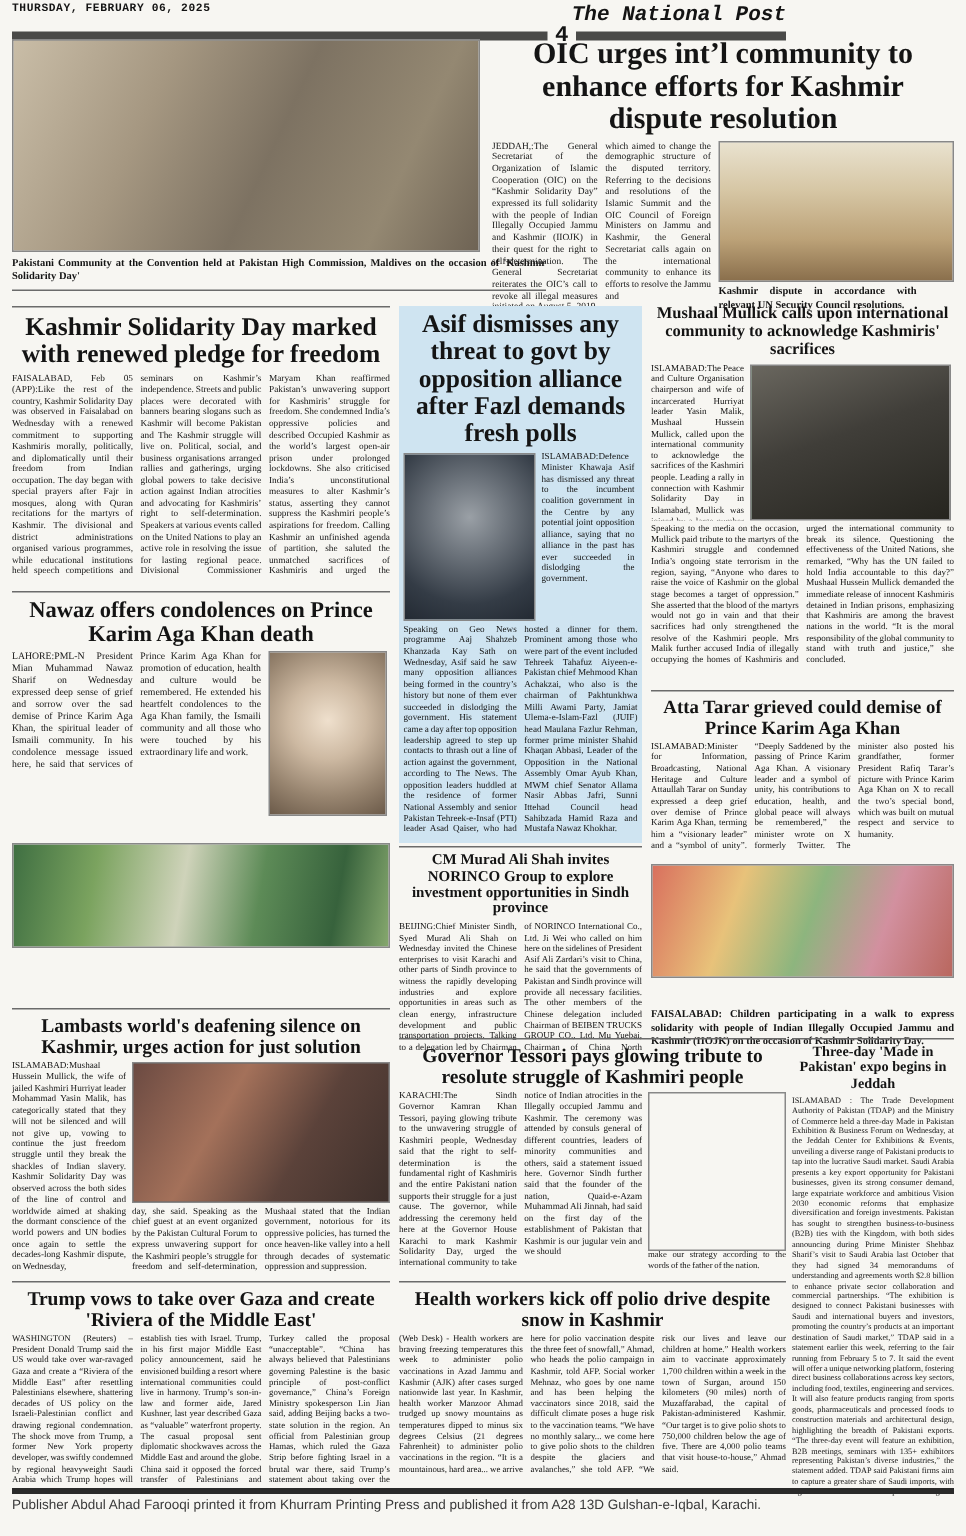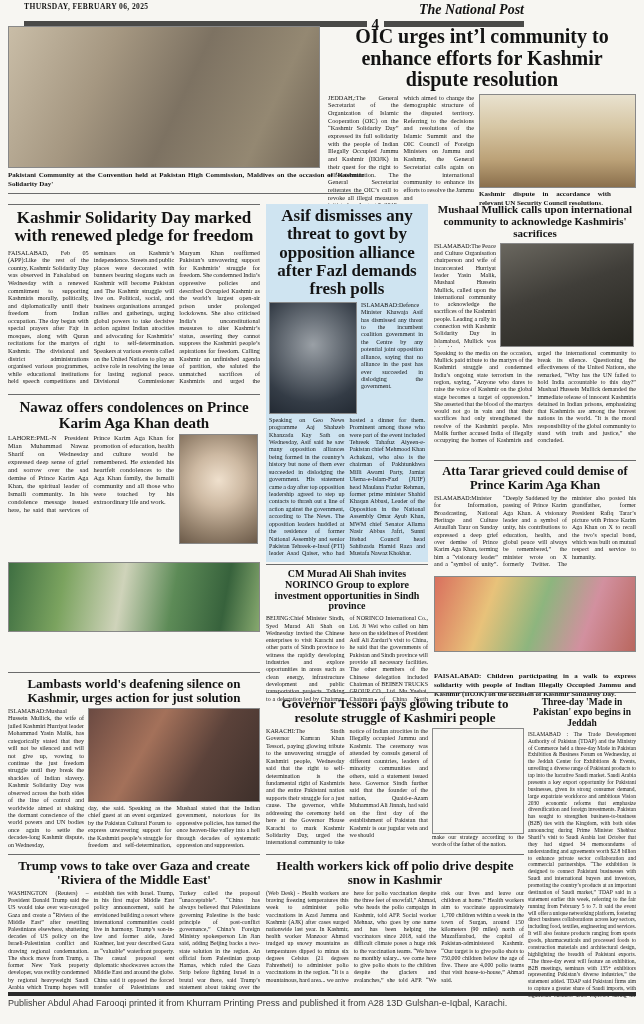--- a/index.html
+++ b/index.html
@@ -3,21 +3,21 @@
 <meta charset="utf-8">
 <style>
   html,body{margin:0;padding:0;}
   body{
     width:644px;height:1024px;position:relative;overflow:hidden;
     background:#f7f6f2;color:#141414;
     font-family:"Liberation Serif", serif;
   }
   .abs{position:absolute;box-sizing:border-box;}
   
-  .hdr{left:0;top:0;width:532px;height:26px;padding:2px 8px 0 24px;}
+  .hdr{left:0;top:0;width:532px;height:26px;padding:2px 8px 0 8px;font-family:Liberation Mono, monospace;}
   .hdr-row1{display:flex;justify-content:space-between;align-items:flex-start;}
   .hdr-date{font-size:7.5px;font-weight:bold;letter-spacing:.4px;}
   .hdr-masthead{font-size:14px;font-style:italic;font-weight:bold;}
   .hdr-row2{display:flex;align-items:center;margin-top:1px;}
   .hdr-bar{height:6px;background:#4a4a48;}
   .bar-l{flex:1;}
   .bar-r{width:140px;}
   .hdr-num{font-size:15px;font-weight:bold;padding:0 5px;line-height:10px;}
   
   .headline{font-weight:bold;text-align:center;line-height:1.08;margin:0 0 3px 0;font-family:"Liberation Serif",serif;}

